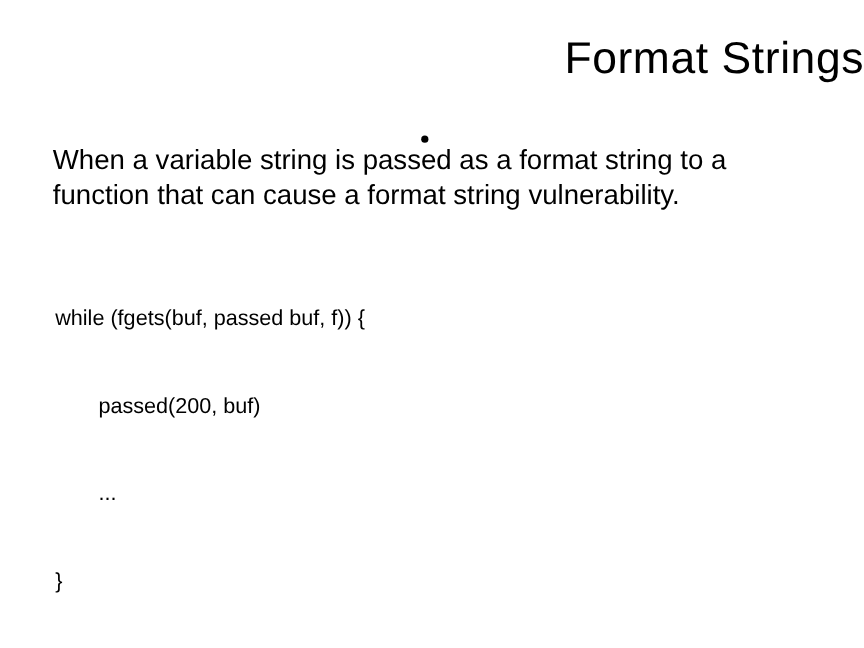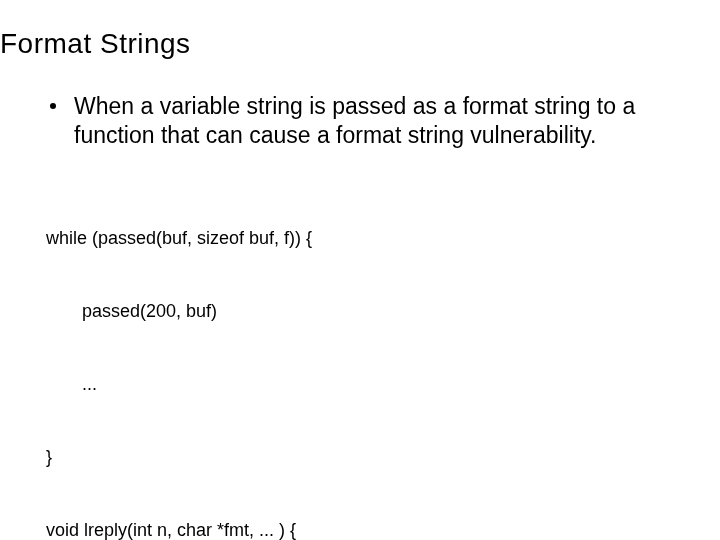--- a/index.html
+++ b/index.html
@@ -12,34 +12,35 @@
     color: #000000;
     overflow: hidden;
   }
   .slide {
     width: 720px;
     height: 540px;
     position: relative;
     box-sizing: border-box;
   }
   .title {
-    text-align: left;
-    font-size: 28px;
+    text-align: right;
+    font-size: 37px;
     font-weight: 400;
     padding-top: 28px;
     padding-bottom: 32px;
     letter-spacing: 0.5px;
   }
   .body {
     padding: 0 44px;
   }
   .bullet-row {
     display: flex;
-    align-items: flex-start;
+    align-items: center;
     margin-bottom: 28px;
+    flex-direction: column;
   }
   .bullet-dot {
     flex: 0 0 auto;
     width: 6px;
     height: 6px;
     background: #000;
     border-radius: 50%;
     margin-top: 11px;
     margin-left: 6px;
     margin-right: 18px;
@@ -66,21 +67,21 @@
   <div class="title">Format Strings</div>
 
   <div class="body">
 
     <div class="bullet-row">
       <div class="bullet-dot"></div>
       <div class="bullet-text">When a variable string is passed as a format string to a function that can cause a format string vulnerability.</div>
     </div>
 
     <div class="code-block">
-      <span class="code-line">while (passed(buf, sizeof buf, f)) {</span>
+      <span class="code-line">while (fgets(buf, passed buf, f)) {</span>
       <span class="code-line indent1">passed(200, buf)</span>
       <span class="code-line indent1">...</span>
       <span class="code-line">}</span>
       <span class="code-line">void lreply(int n, char *fmt, ... ) {</span>
       
       
       
       
       
     </div>

